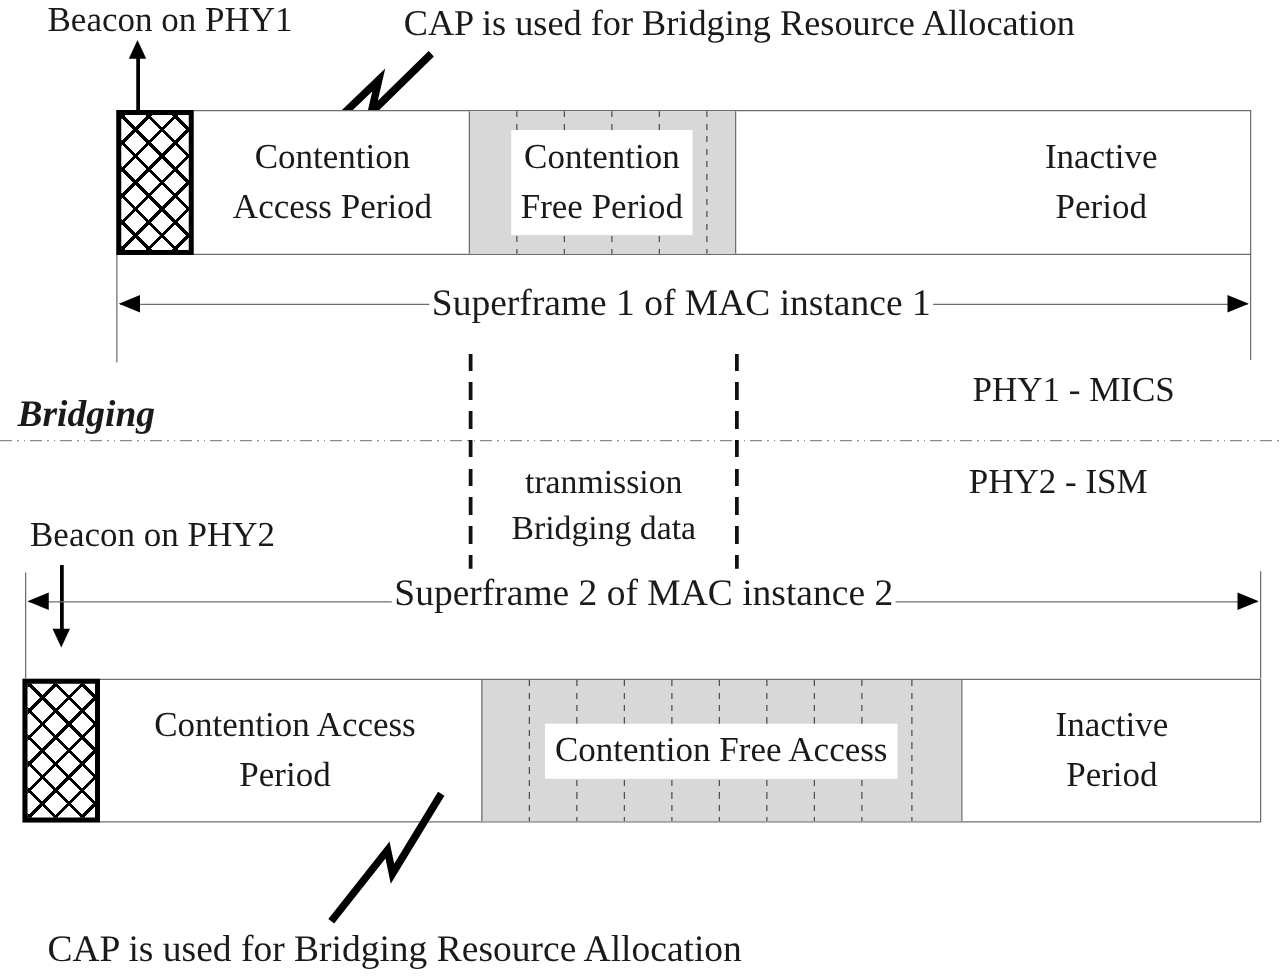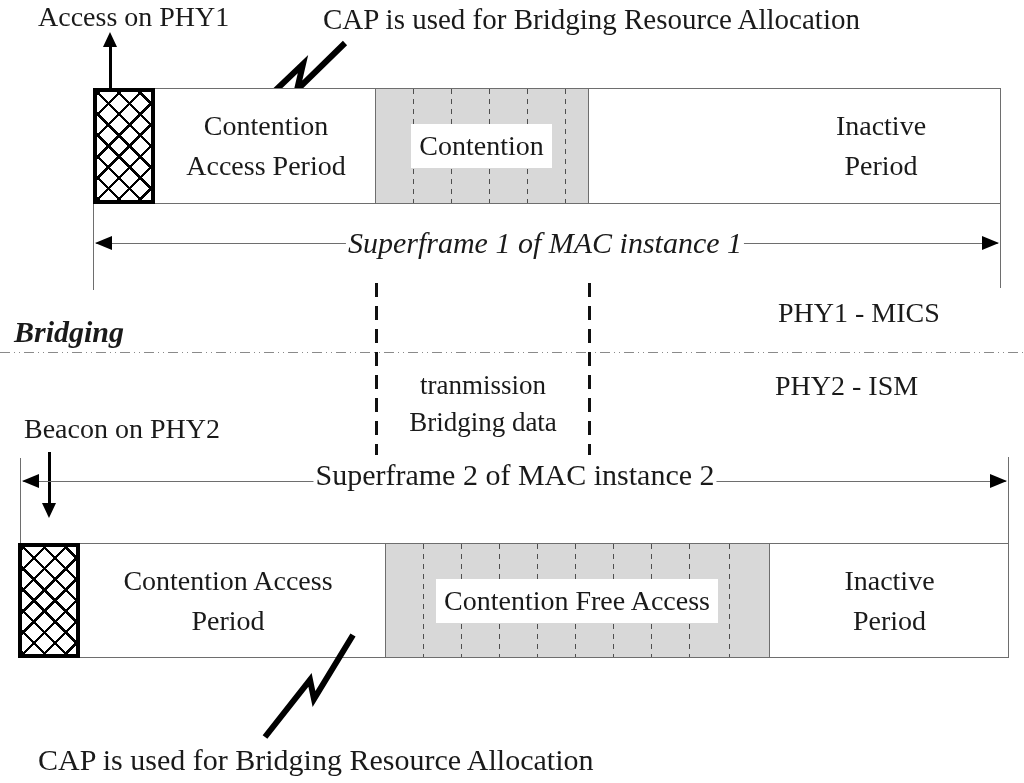--- a/index.html
+++ b/index.html
@@ -45,21 +45,21 @@
   .bridging-title{font-size:30px;font-weight:bold;font-style:italic;}
   .phy-lbl{font-size:28px;white-space:nowrap;}
   .bridge-data{font-size:27px;text-align:center;line-height:37px;}
   svg.bolt{position:absolute;overflow:visible;}
 </style>
 </head>
 <body>
 
 <div class="stage">
 
-  <div class="abs txt cap-note" style="left:38px;top:1px;font-size:28px;">Access on PHY1</div>
+  <div class="abs txt cap-note" style="left:38px;top:1px;font-size:28px;">Beacon on PHY1</div>
   <div class="abs txt cap-note" style="left:323px;top:3px;">CAP is used for Bridging Resource Allocation</div>
 
   <div class="shaft-v" style="left:109px;top:45px;height:43px;"></div>
   <div class="arr arr-up" style="left:103px;top:32px;"></div>
 
   <svg class="bolt" style="left:250px;top:36px;" width="102" height="78" viewBox="0 0 102 78">
     <polyline points="7,72 53,28 47,54 95,7" fill="none" stroke="#000" stroke-width="6" stroke-linejoin="miter"></polyline>
   </svg>
 
   <div class="bar" style="left:93px;top:88px;width:908px;height:116px;">
@@ -76,37 +76,38 @@
     <div class="seg-border" style="left:494px;"></div>
 
     <div class="seg-label" style="left:62px;width:220px;">
       <div class="lbl">Contention</div>
       <div class="lbl">Access Period</div>
     </div>
 
     <div class="seg-label" style="left:281px;width:213px;">
       <div class="white-box">
         <div class="lbl">Contention</div>
+        <div class="lbl">Free Period</div>
       </div>
     </div>
 
     <div class="seg-label" style="left:677px;width:220px;">
       <div class="lbl">Inactive</div>
       <div class="lbl">Period</div>
     </div>
   </div>
 
   <div class="beacon" style="left:93px;top:88px;width:62px;height:116px;"></div>
 
   <div class="vline" style="left:93px;top:204px;height:86px;"></div>
   <div class="vline" style="left:1000px;top:204px;height:84px;"></div>
   <div class="dim-line" style="left:96px;top:243px;width:902px;"></div>
   <div class="arr arr-left" style="left:95px;top:236px;"></div>
   <div class="arr arr-right" style="left:982px;top:236px;"></div>
-  <div class="dim-label" style="left:545px;top:243px;font-style:italic;">Superframe 1 of MAC instance 1</div>
+  <div class="dim-label" style="left:545px;top:243px;">Superframe 1 of MAC instance 1</div>
 
   <div class="abs txt bridging-title" style="left:14px;top:315px;">Bridging</div>
   <div class="dashdot" style="top:352px;"></div>
 
   <div class="abs txt phy-lbl" style="left:778px;top:297px;">PHY1 - MICS</div>
   <div class="abs txt phy-lbl" style="left:775px;top:370px;">PHY2 - ISM</div>
 
   <div class="guide-dash" style="left:375px;top:283px;height:172px;"></div>
   <div class="guide-dash" style="left:588px;top:283px;height:172px;"></div>
 

